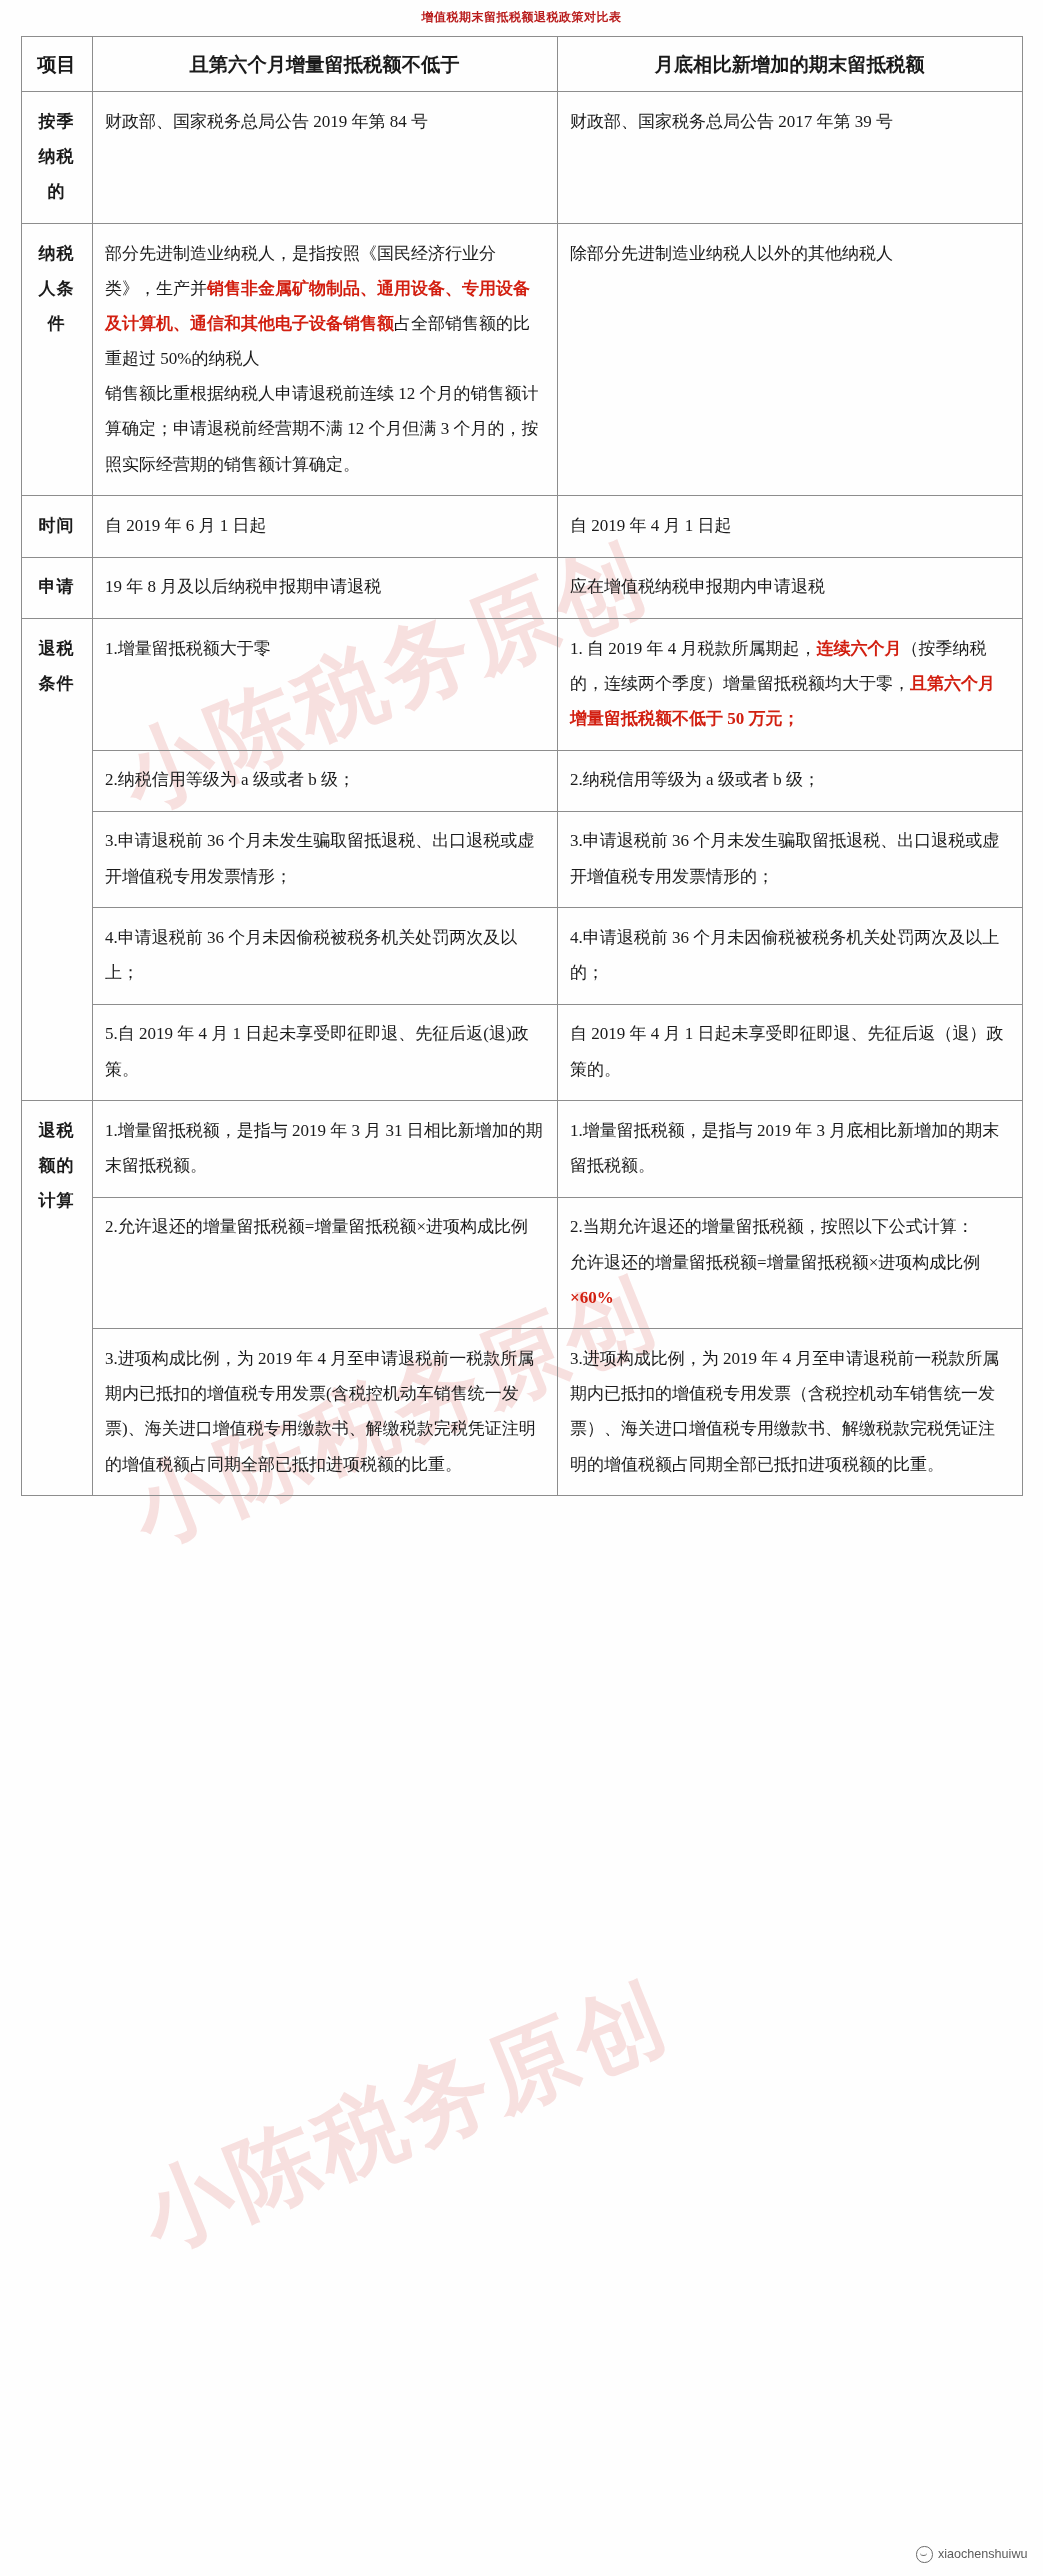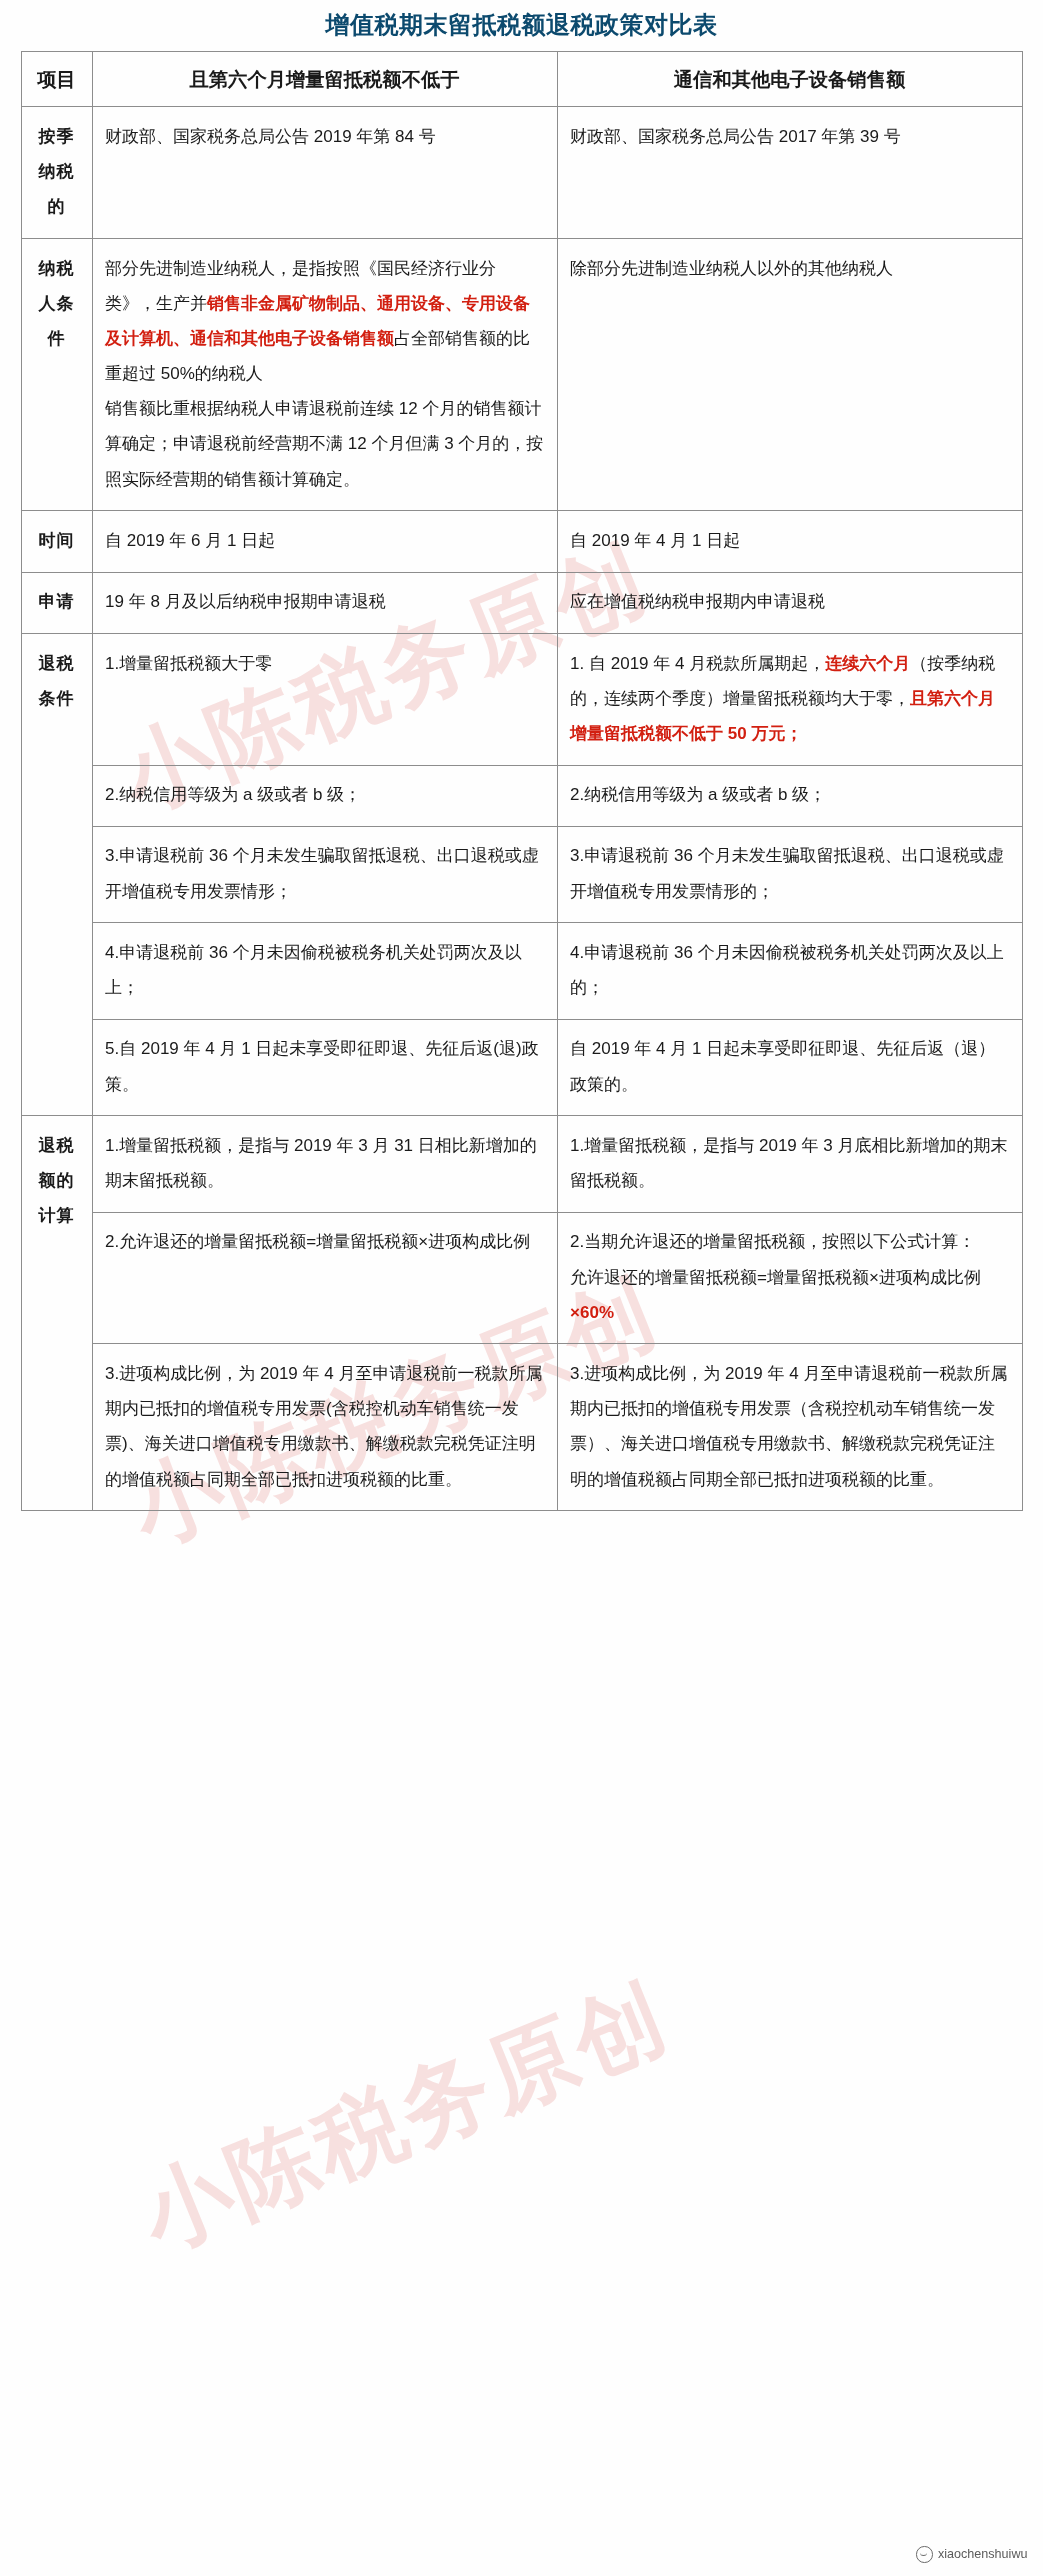--- a/index.html
+++ b/index.html
@@ -27,23 +27,23 @@
     letter-spacing: 3.9px;
     z-index: 5;
   }
   .wm1 { left: 106px; top: 618px;  font-size: 89px; transform: rotate(-22deg); }
   .wm2 { left: 116px; top: 1352px; font-size: 89px; transform: rotate(-22deg); }
   .wm3 { left: 126px; top: 2057px; font-size: 89px; transform: rotate(-22deg); }
 
   
   .title {
     text-align: center;
-    font-size: 24px;
-    font-weight: bold;
-    color: #0c4a6e;
+    font-size: 12px;
+    font-weight: bold;
+    color: #b91c1c;
     padding-top: 8.7px;
     padding-bottom: 10.6px;
     letter-spacing: 0.5px;
     position: relative;
     z-index: 10;
   }
 
   
   table.cmp {
     border-collapse: collapse;
@@ -59,20 +59,21 @@
   table.cmp col.c3 { width: 465px; }
 
   table.cmp td, table.cmp th {
     border: 1px solid #8d8d8d;
     vertical-align: top;
     padding: 11.6px 12.6px 13.5px 12.6px;
     font-size: 17px;
     line-height: 2.07;
     color: #1a1a1a;
     background: transparent;
+    font-family: Liberation Serif, serif;
   }
 
   
   tr.head td {
     text-align: center;
     vertical-align: middle;
     font-weight: bold;
     font-size: 19.3px;
     padding: 13.5px 7.7px;
     line-height: 1.4;
@@ -134,21 +135,21 @@
   <table class="cmp">
     <colgroup>
       <col class="c1">
         <col class="c2">
         <col class="c3">
     </colgroup>
     <tbody id="tbody">
         <tr class="head">
           <td>项目</td>
           <td>且第六个月增量留抵税额不低于</td>
-          <td>通信和其他电子设备销售额</td>
+          <td>月底相比新增加的期末留抵税额</td>
         </tr>
         <tr>
           <td class="lbl" rowspan="1">按季纳税的</td>
           <td>财政部、国家税务总局公告 2019 年第 84 号</td>
           <td>财政部、国家税务总局公告 2017 年第 39 号</td>
         </tr>
         <tr>
           <td class="lbl" rowspan="1">纳税人条件</td>
           <td>部分先进制造业纳税人，是指按照《国民经济行业分类》，生产并<span class="r">销售非金属矿物制品、通用设备、专用设备及计算机、通信和其他电子设备销售额</span>占全部销售额的比重超过 50%的纳税人<br>销售额比重根据纳税人申请退税前连续 12 个月的销售额计算确定；申请退税前经营期不满 12 个月但满 3 个月的，按照实际经营期的销售额计算确定。</td>
           <td>除部分先进制造业纳税人以外的其他纳税人</td>

